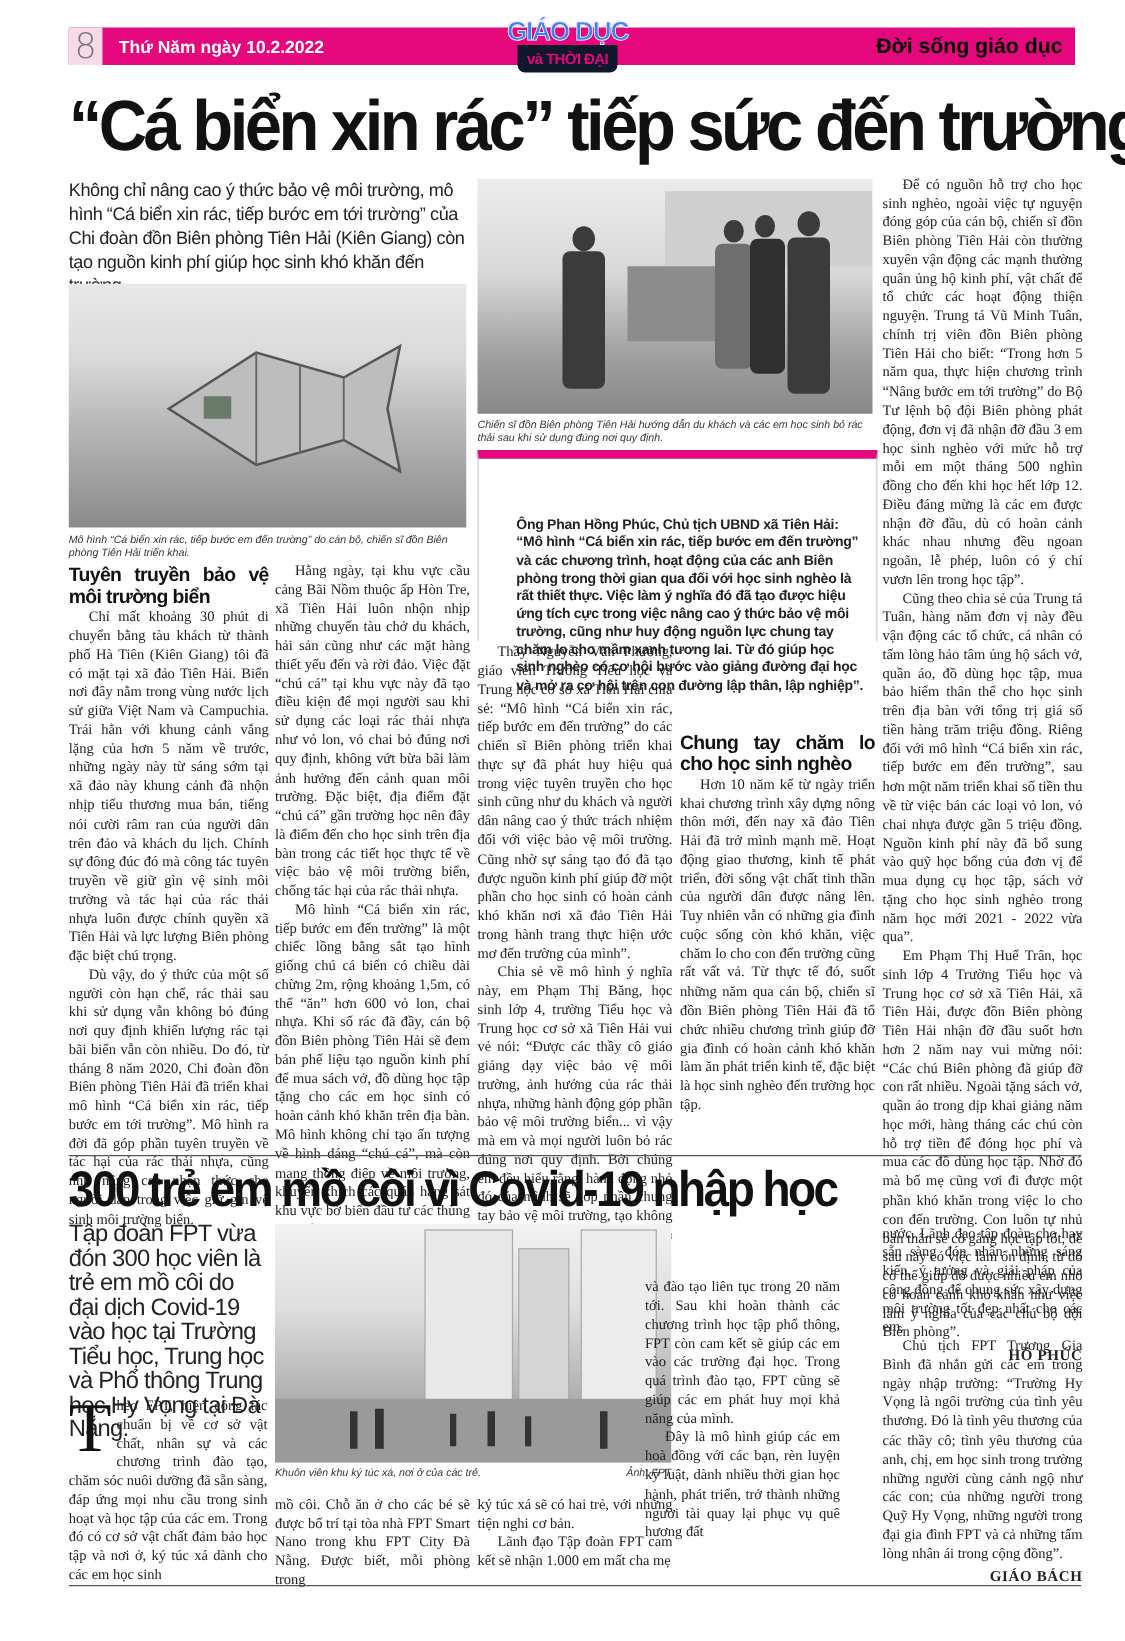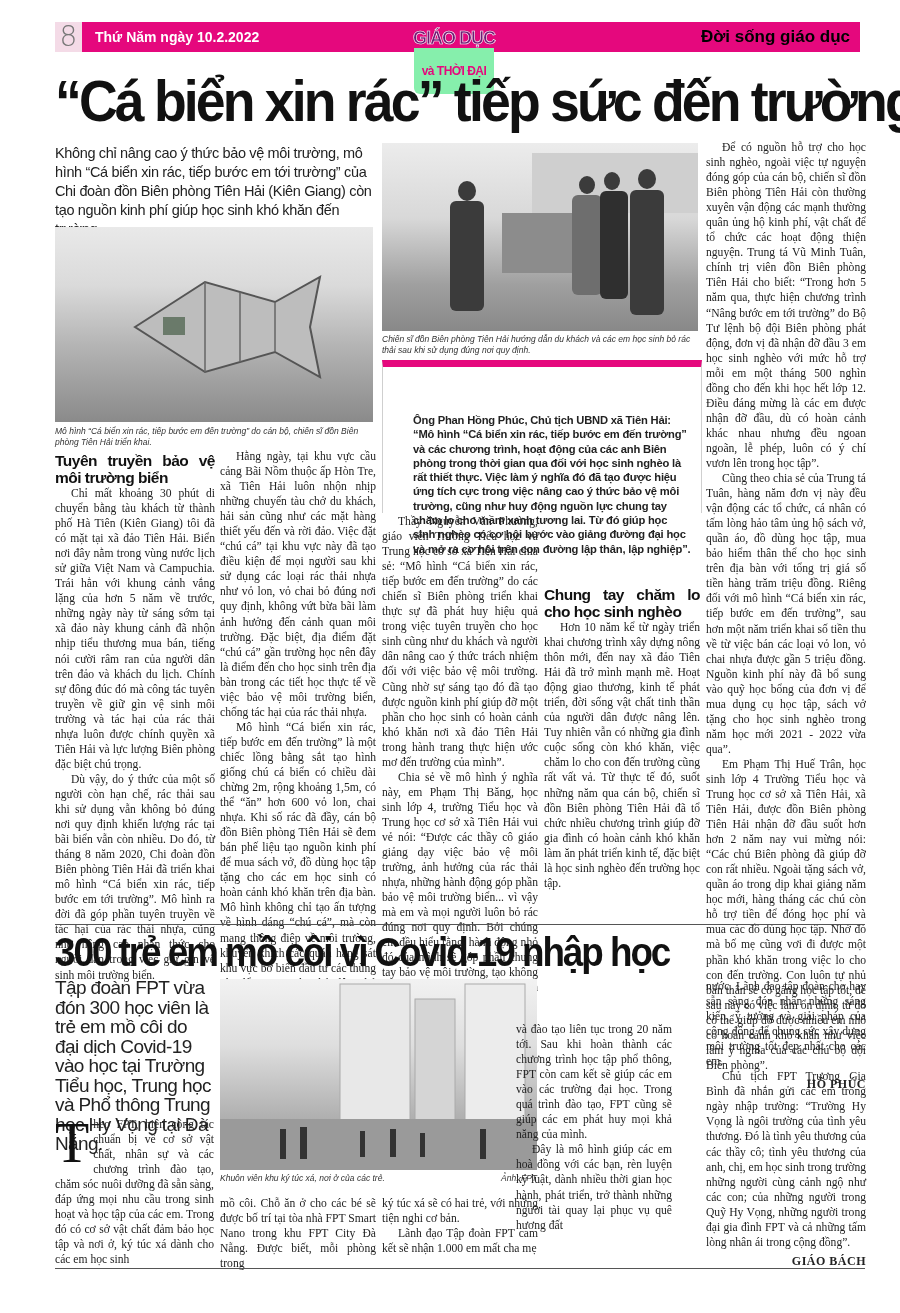--- a/index.html
+++ b/index.html
@@ -9,25 +9,25 @@
   
   .hdr { position: absolute; left: 55px; top: 22px; width: 805px; height: 30px; background: #e5087d; }
   .hdr-page { position: absolute; left: 0; top: 0; width: 27px; height: 30px; background: #f4dbe7;
     font-family: "DejaVu Sans", sans-serif; font-size: 28px; font-weight: 300; color: #777;
     line-height: 30px; text-align: center; }
   .hdr-date { position: absolute; left: 40px; top: 0; line-height: 30px; color: #fff;
     font-family: "Liberation Sans", sans-serif; font-weight: bold; font-size: 14px; }
   .hdr-section { position: absolute; right: 10px; top: 0; line-height: 30px; color: #000000;
     font-family: "Liberation Sans", sans-serif; font-weight: bold; font-size: 17px; }
   .logo { position: absolute; left: 405px; top: 16px; width: 98px; height: 36px; text-align: center; }
-  .logo-top { display: block; font-family: "Liberation Sans", sans-serif; font-weight: bold; font-size: 18px;
-    color: #701a75; letter-spacing: -1px; line-height: 20px; -webkit-text-stroke: 0.6px #fff;
-    text-shadow: 0 0 1px #b5005e; margin-top: 12px; }
-  .logo-bottom { display: inline-block; background: #86efac; color: #e5087d; font-family: "Liberation Sans", sans-serif;
-    font-weight: bold; font-size: 12px; line-height: 14px; padding: 16px 8px; border-radius: 0 0 6px 6px; letter-spacing: -0.5px; text-align: center; }
+  .logo-top { display: block; font-family: "Liberation Sans", sans-serif; font-weight: bold; font-size: 21px;
+    color: #3b82f6; letter-spacing: -1px; line-height: 20px; -webkit-text-stroke: 0.6px #fff;
+    text-shadow: 0 0 1px #b5005e; }
+  .logo-bottom { display: inline-block; background: #0f172a; color: #e5087d; font-family: "Liberation Sans", sans-serif;
+    font-weight: bold; font-size: 12px; line-height: 14px; padding: 4px 8px; border-radius: 0 0 6px 6px; letter-spacing: -0.5px; text-align: center; }
 
   
   .headline1 { position: absolute; left: 55px; top: 66px; width: 810px; font-family: "Liberation Sans", sans-serif;
     font-weight: bold; font-size: 57px; letter-spacing: -3px; line-height: 70px; color: #111;
     transform: scaleX(0.94); transform-origin: left; white-space: nowrap; }
 
   .sapo1 { position: absolute; left: 55px; top: 144px; width: 318px; font-family: "Liberation Sans", sans-serif;
     font-size: 14.5px; line-height: 19px; color: #222; letter-spacing: -0.35px; }
 
   .photo { position: absolute; background: linear-gradient(180deg,#dcdcdc 0%,#cfcfcf 45%,#9a9a9a 70%,#777 100%); overflow: hidden; }

